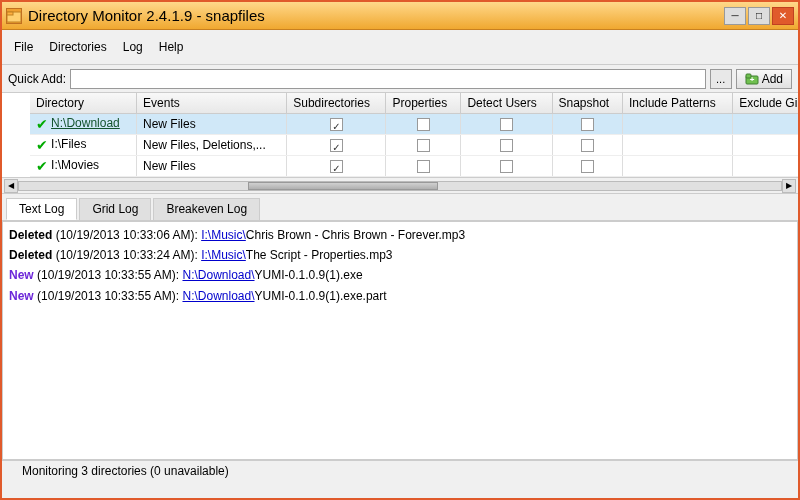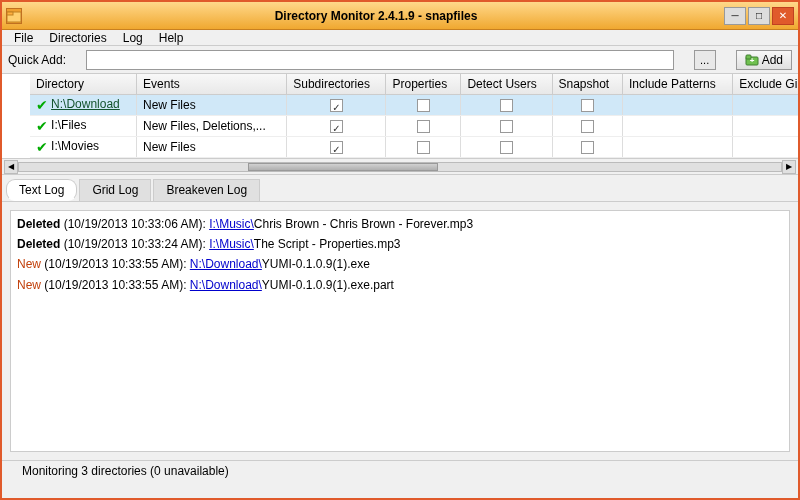--- a/index.html
+++ b/index.html
@@ -24,61 +24,61 @@
     }
     #title-icon {
       width: 16px; height: 16px;
       background: #f0a030;
       border: 1px solid #c07020;
       display: flex; align-items: center; justify-content: center;
       font-size: 10px; color: #fff;
       margin-right: 6px;
     }
     #title-text {
-      font-size: 12px;
+      font-size: 15px;
       color: #000;
-      font-weight: bold;
-      flex: 1;
-      text-align: center;
+      font-weight: normal;
+      flex: 1;
+      text-align: left;
     }
     #window-controls {
       display: flex; gap: 2px;
     }
     .win-btn {
       width: 22px; height: 18px;
       border: 1px solid #999;
       background: #ddd;
       cursor: pointer;
       display: flex; align-items: center; justify-content: center;
       font-size: 10px;
     }
     .win-btn.close { background: #e05a2b; color: white; border-color: #c04020; }
     
     #menu-bar {
       background: #f0f0f0;
-      height: 16px;
+      height: 35px;
       display: flex;
       align-items: center;
       border-bottom: 1px solid #ccc;
       padding: 0 4px;
     }
     .menu-item {
       padding: 2px 8px;
       cursor: pointer;
       font-size: 12px;
     }
     
     #quick-add-bar {
       background: #f0f0f0;
       height: 28px;
       display: flex;
       align-items: center;
       padding: 2px 6px;
       border-bottom: 1px solid #ccc;
-      gap: 20px;
+      gap: 4px;
     }
     #quick-add-label { font-size: 12px; white-space: nowrap; }
     #quick-add-input {
       flex: 1;
       height: 20px;
       border: 1px solid #999;
       padding: 0 4px;
       font-size: 12px;
       background: white;
     }
@@ -196,37 +196,36 @@
       background: #e0e0e0;
       cursor: pointer;
       font-size: 12px;
       margin-right: 2px;
       border-bottom: none;
     }
     .log-tab.active {
       background: white;
       border-bottom: 1px solid white;
       z-index: 1;
-      border-radius: 9px;
     }
     
     #log-area {
       background: white;
       border: 1px solid #ccc;
-      margin: 8px;
+      margin: 0;
       padding: 4px 6px;
       font-size: 12px;
       font-family: 'Segoe UI', sans-serif;
       line-height: 1.6;
       flex: 1;
       overflow-y: auto;
     }
     .log-line { margin-bottom: 1px; }
     .log-deleted { font-weight: bold; color: #000; }
-    .log-new { font-weight: normal; color: #c2410c; }
+    .log-new { font-weight: bold; color: #6d28d9; }
     .log-path-blue { color: #0000cc; text-decoration: underline; cursor: pointer; }
     
     #status-bar {
       background: #f0f0f0;
       height: 20px;
       border-top: 1px solid #ccc;
       display: flex;
       align-items: center;
       padding: 0 20px;
       font-size: 12px;

